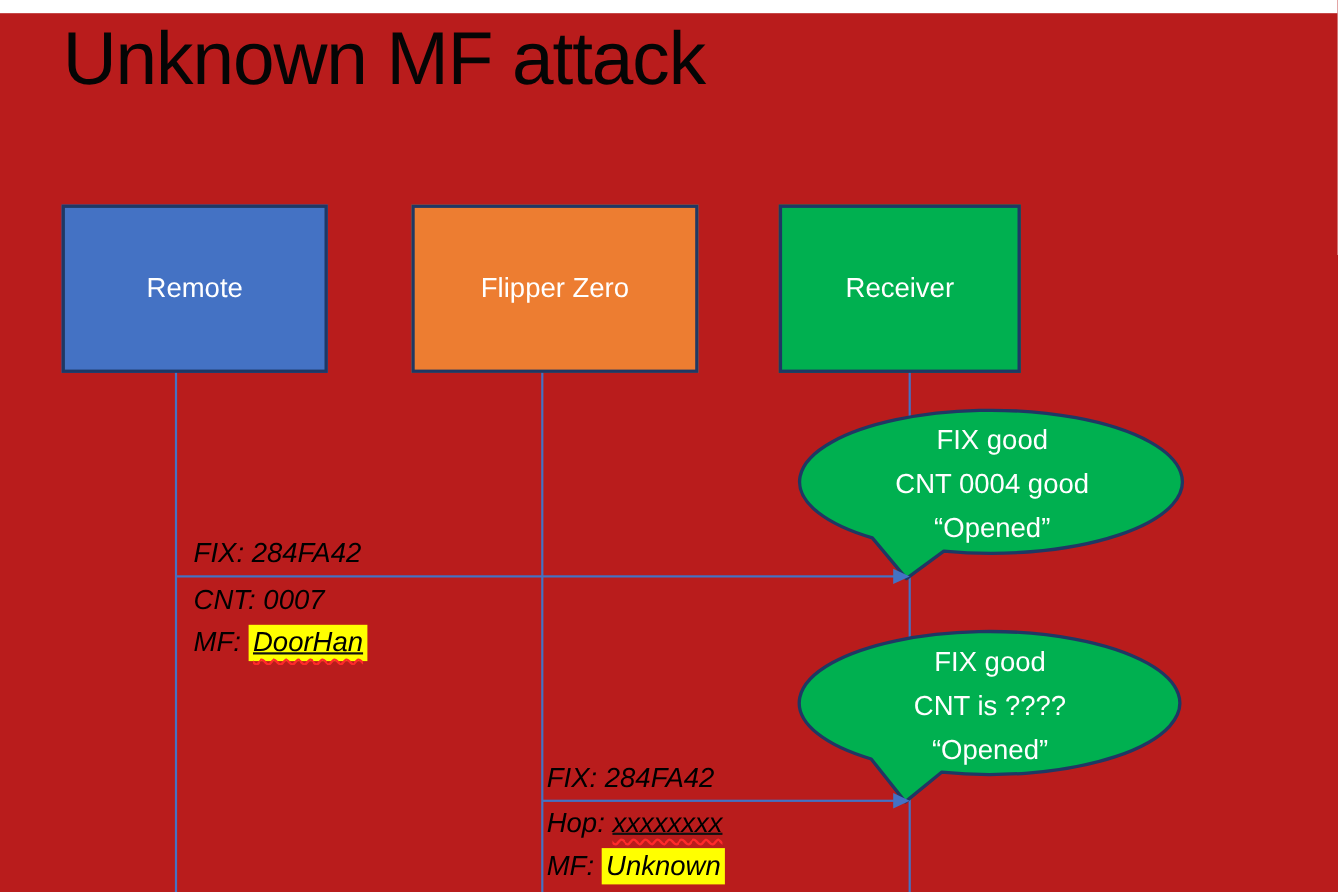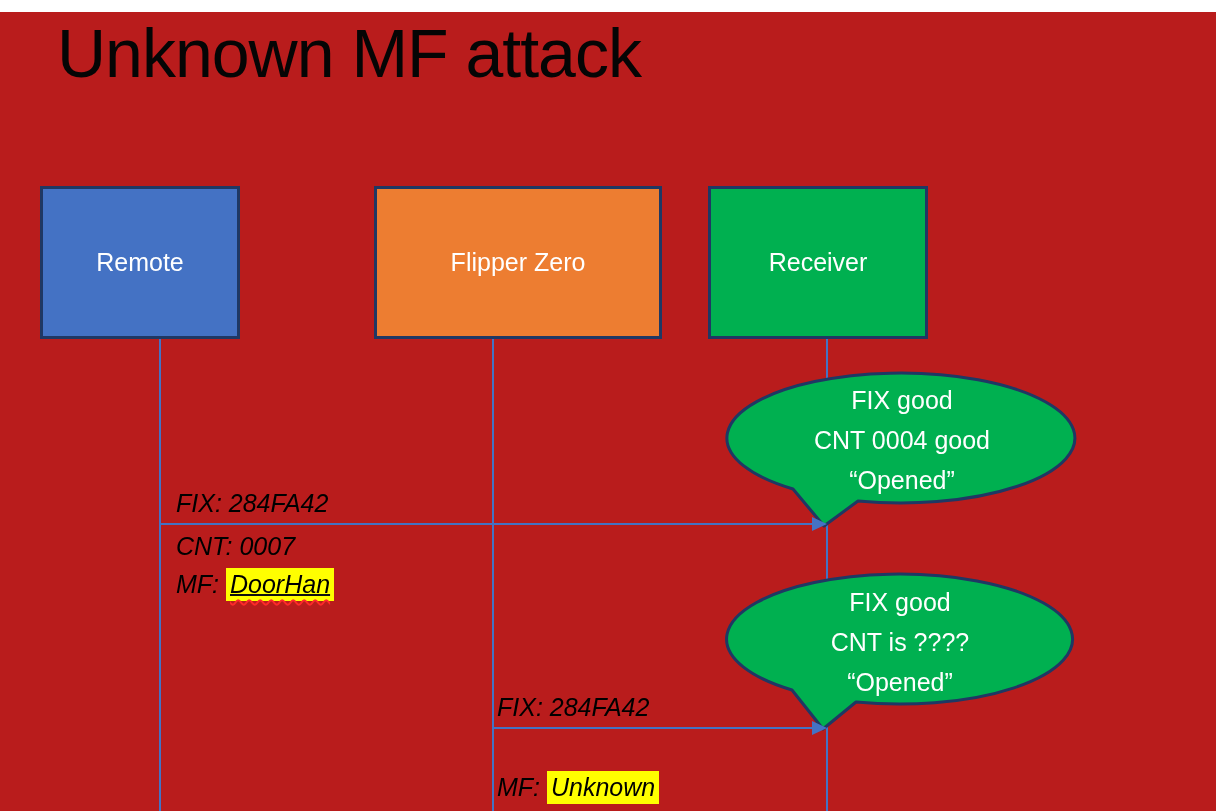--- a/index.html
+++ b/index.html
@@ -32,22 +32,22 @@
     width: 220px;
     height: 153px;
     box-sizing: border-box;
     border: 3px solid var(--outline);
     display: flex;
     align-items: center;
     justify-content: center;
     color: #ffffff;
     font-size: 25px;
   }
-  .actor.remote   { left: 40px;  background: var(--remote); width: 200px; }
-  .actor.flipper  { left: 374px; background: var(--flipper); width: 288px; }
+  .actor.remote   { left: 56px;  background: var(--remote); width: 242px; }
+  .actor.flipper  { left: 374px; background: var(--flipper); width: 261px; }
   .actor.receiver { left: 708px; background: var(--receiver); }
   .lifeline {
     position: absolute;
     top: 327px;
     width: 2px;
     height: 474px;
     background: var(--connector);
   }
   .lifeline.l-remote   { left: 159px; }
   .lifeline.l-flipper  { left: 492px; }
@@ -160,15 +160,16 @@
 
   <div class="msg-line m1"></div>
   <div class="arrowhead a1"></div>
   <div class="msg-label g1 m1-above">FIX: 284FA42</div>
   <div class="msg-label g1 m1-line2">CNT: 0007</div>
   <div class="msg-label g1 m1-line3"><span>MF: </span><span class="hl u-solid"><span class="u-wavy">DoorHan</span></span></div>
 
   <div class="msg-line m2"></div>
   <div class="arrowhead a2"></div>
   <div class="msg-label g2 m2-above">FIX: 284FA42</div>
+  <div class="msg-label g2 m2-line2"><span>Hop: </span><span class="u-solid"><span class="u-wavy">xxxxxxxx</span></span></div>
   <div class="msg-label g2 m2-line3"><span>MF: </span><span class="hl"><span>Unknown</span></span></div>
 
 </div>
 
 </body></html>

